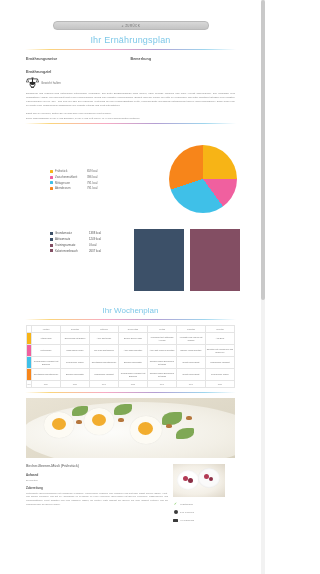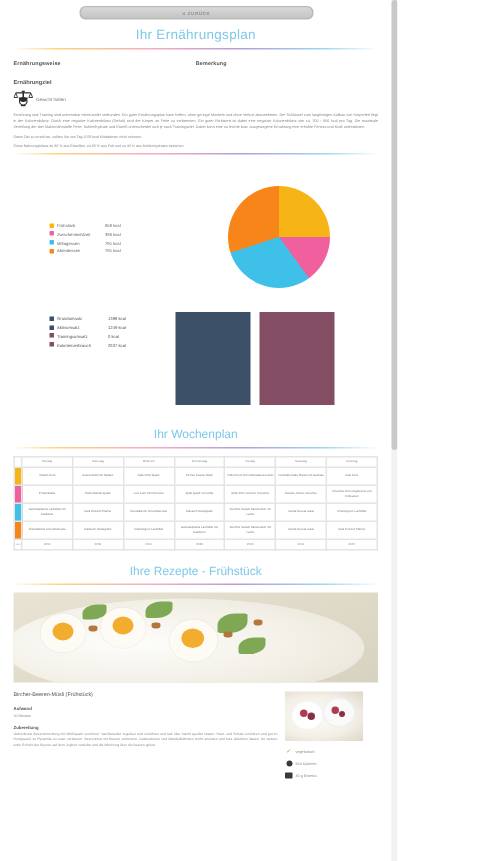--- a/index.html
+++ b/index.html
@@ -17,21 +17,21 @@
   
   .scrollbar-track{
     position:absolute; right:0; top:0; width:4px; height:574px;
     background:#f2f2f2;
   }
   .scrollbar-thumb{
     position:absolute; right:0; top:0; width:4px; height:300px;
     background:#c9c9c9; border-radius:2px;
   }
 
-  .content{ width:261px; padding:0; }
+  .content{ width:261px; padding:17px; }
 
   
   .backbar{ padding:4px 0 2px; display:flex; justify-content:center; }
   .back-btn{
     width:156px; height:9px;
     background:linear-gradient(#d8d8d8,#c4c4c4);
     border:1px solid #b9b9b9;
     border-radius:4px;
     display:flex; align-items:center; justify-content:center;
     font-size:3px; letter-spacing:.4px; color:#8d8d8d;
@@ -344,21 +344,20 @@
             <td>2641</td>
             <td>2638</td>
             <td>2643</td>
             <td>2640</td>
             <td>2637</td>
           </tr>
         </tbody>
       </table>
     </div>
 
-    <h2 class="title">Ihre Rezepte - Frühstück</h2>
     <div class="rainbow thin"></div>
 
     <div class="hero">
       <div class="plate"></div>
       <div class="egg" style="left:18px;top:14px;width:30px;height:26px;"></div>
       <div class="yolk" style="left:26px;top:20px;width:14px;height:12px;"></div>
       <div class="egg" style="left:58px;top:10px;width:30px;height:27px;"></div>
       <div class="yolk" style="left:66px;top:16px;width:14px;height:12px;"></div>
       <div class="egg" style="left:104px;top:18px;width:32px;height:28px;"></div>
       <div class="yolk" style="left:112px;top:24px;width:15px;height:13px;"></div>

